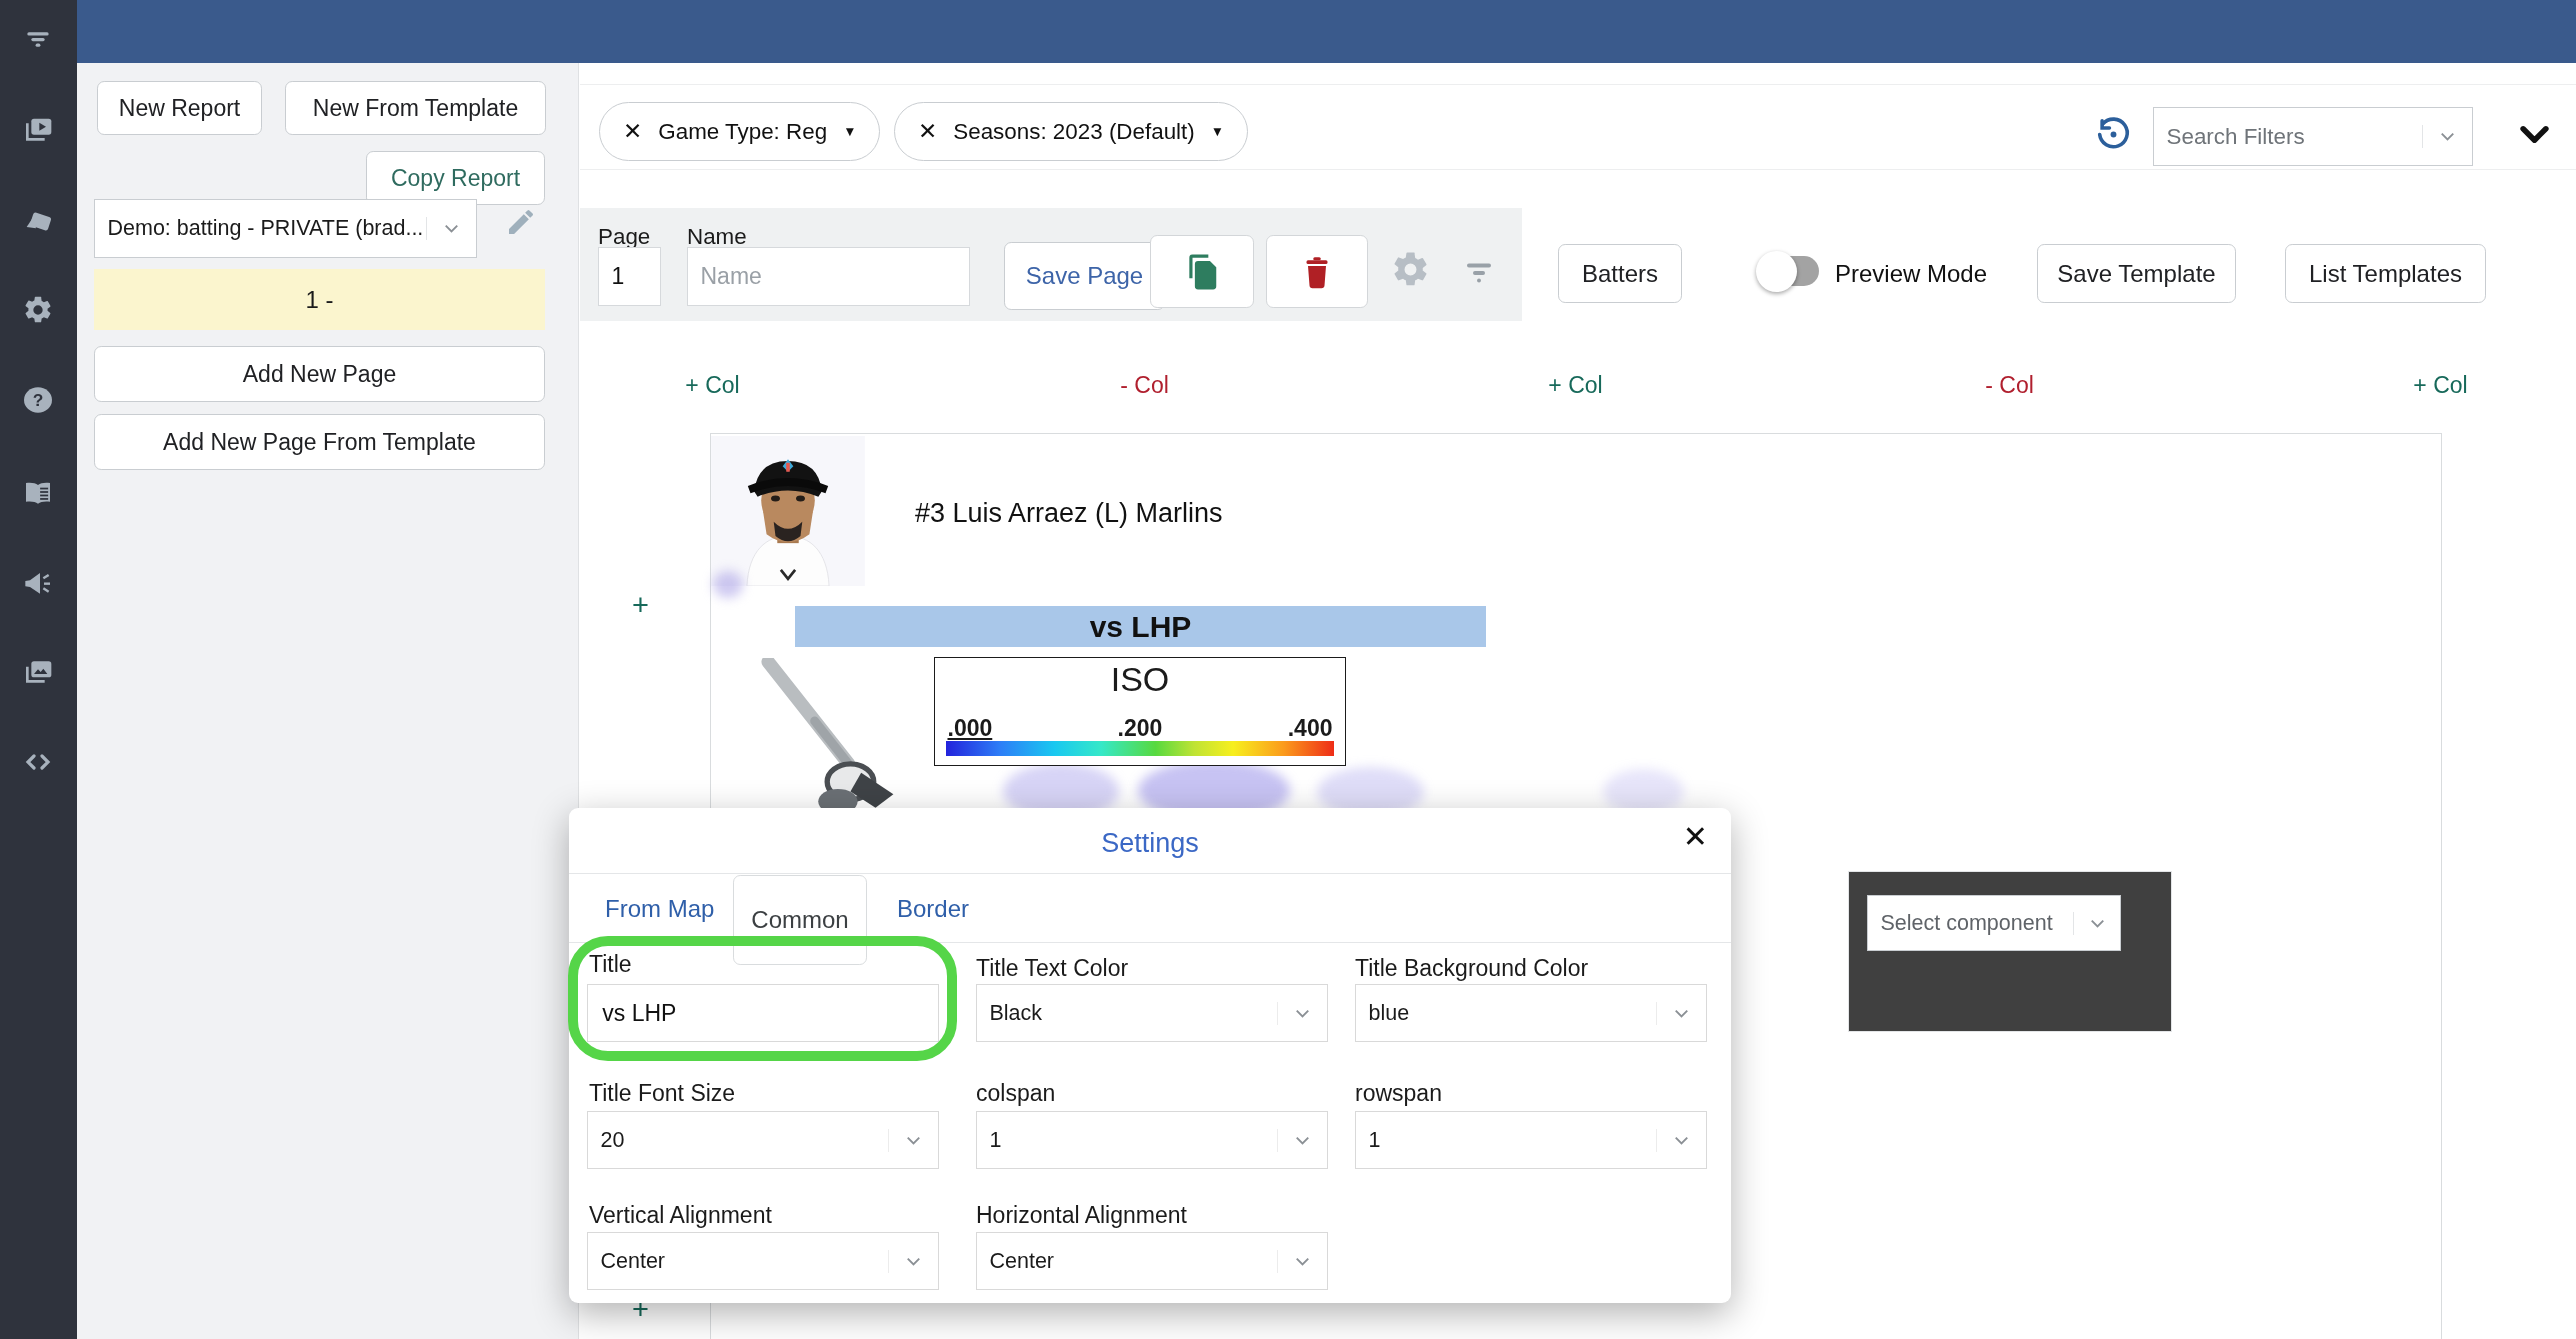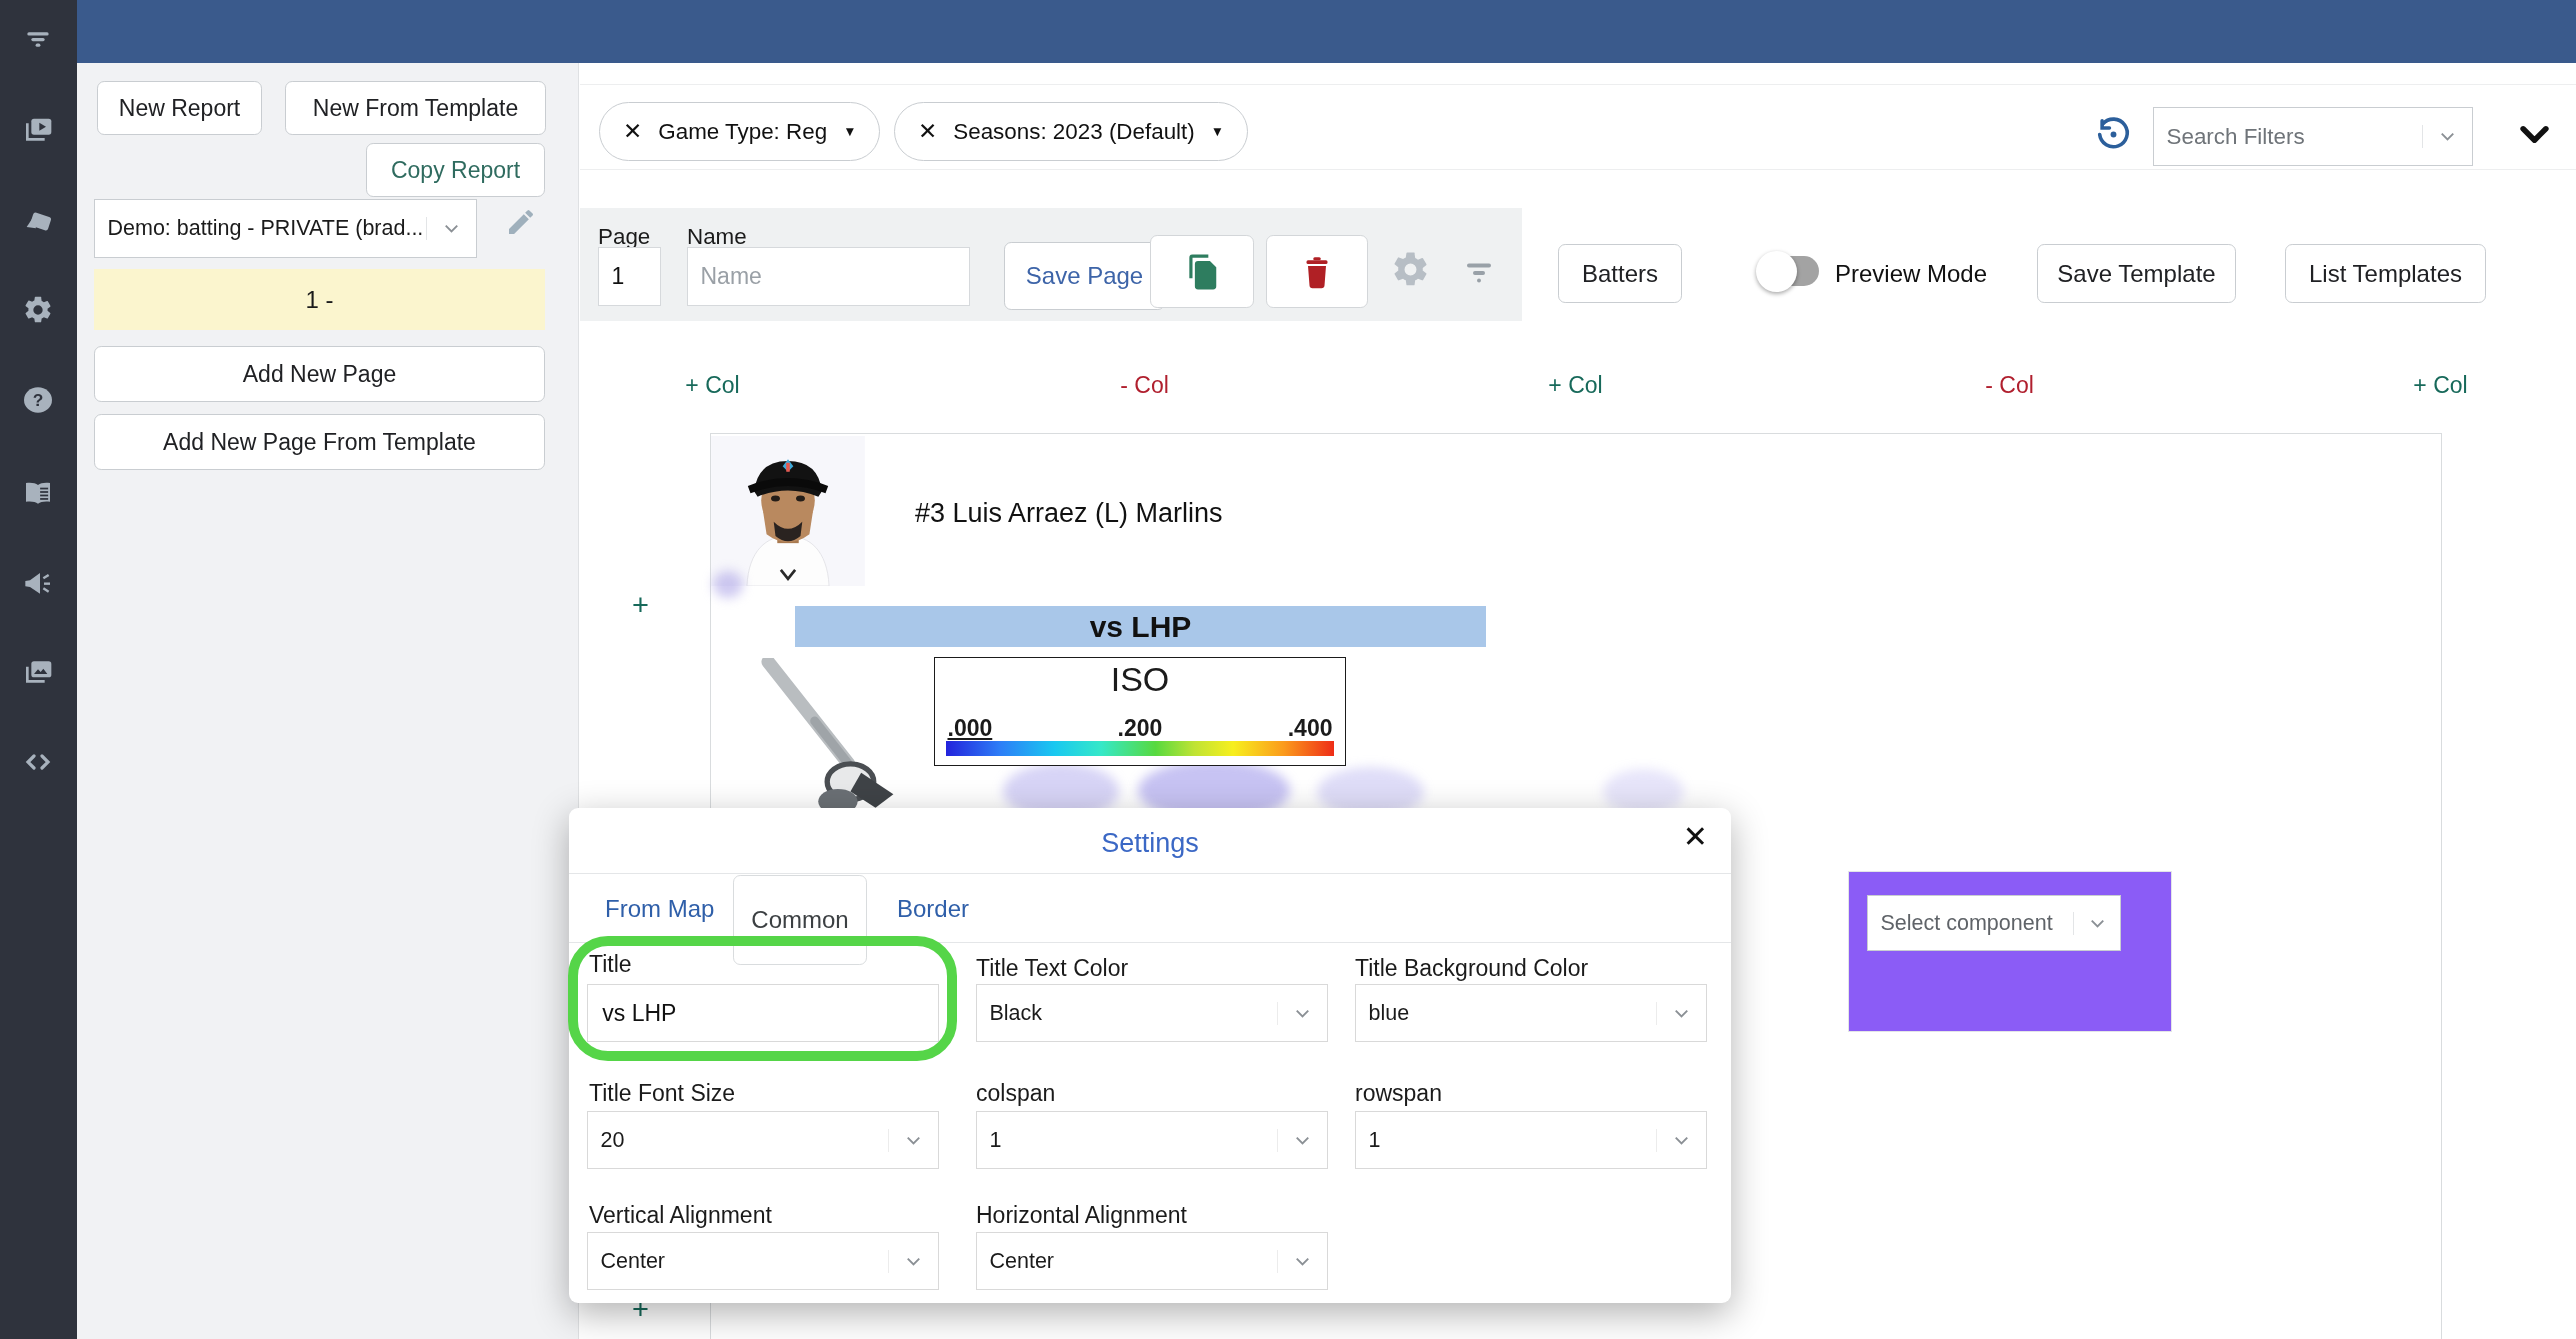--- a/index.html
+++ b/index.html
@@ -51,21 +51,21 @@
   #playername { left:915px; top:498px; font-size:27px; color:#111; }
   #banner { left:795px; top:606px; width:691px; height:41px; background:#A9C7E9; display:flex; align-items:center; justify-content:center; font-size:30px; font-weight:700; color:#111; }
   #legend { left:934px; top:657px; width:412px; height:109px; border:1.8px solid #1B1B1B; background:#fff; }
   #legend .ltitle { position:absolute; top:1.8px; left:0; width:100%; text-align:center; font-size:34px; color:#1b1b1b; }
   #legend .tick { position:absolute; top:57px; font-size:23px; font-weight:700; color:#1b1b1b; }
   #legend .bar { position:absolute; left:10.7px; right:10.7px; bottom:9px; height:15px;
     background:linear-gradient(90deg,#2323DC 0%,#2D7EF7 14%,#19C8F0 28%,#35E8C8 40%,#57D93F 54%,#BFE334 64%,#F7EF1E 74%,#FB9B1C 87%,#EE2D17 100%); }
   .blob { position:absolute; border-radius:50%; filter:blur(5.4px); }
 
   
-  #compcell { left:1848px; top:871px; width:324px; height:161px; background:#8b5cf6; border:0.9px solid #E3E5E7; }
+  #compcell { left:1848px; top:871px; width:324px; height:161px; background:#404040; border:0.9px solid #E3E5E7; }
   #compselect { position:absolute; left:18px; top:23px; width:254px; height:56px; }
   #compselect .val { color:#5F6368; font-size:21.5px; }
 
   
   #modal { left:569px; top:808px; width:1162px; height:495px; background:#fff; border-radius:9px; box-shadow:0 10.7px 36px rgba(0,0,0,.30); z-index:50; }
   #modal-title { position:absolute; top:20px; left:0; width:100%; text-align:center; font-size:27px; color:#3B68C5; }
   #modal-close { position:absolute; top:14.3px; right:23px; font-size:30px; color:#111; cursor:pointer; line-height:1; }
   #modal-hdiv { position:absolute; top:65px; left:0; width:100%; height:0.9px; background:#E4E6E8; }
   #tabs-div { position:absolute; top:134px; left:0; width:100%; height:0.9px; background:#E4E6E8; }
   .tablink { position:absolute; top:87px; font-size:24px; color:#2F5FA9; cursor:pointer; }
@@ -155,21 +155,21 @@
       <svg viewBox="0 0 24 24" fill="none" stroke="currentColor" stroke-width="2.4" stroke-linecap="round">
           <path d="M9 7.5L4.5 12 9 16.5"></path>
           <path d="M15 7.5L19.5 12 15 16.5"></path>
         </svg>
     </span>
   </div>
 
   <div class="abs" id="leftpanel">
     <button class="btn abs" style="left:20px; top:18px; width:165px; height:54px;">New Report</button>
     <button class="btn abs" style="left:208px; top:18px; width:261px; height:54px;">New From Template</button>
-    <button class="btn btn-teal abs" style="left:289px; top:80px; width:179px; height:54px;">Copy Report</button>
+    <button class="btn btn-teal abs" style="left:289px; top:88px; width:179px; height:54px;">Copy Report</button>
 
     <div class="selectbox abs" style="left:17px; top:136px; width:383px; height:59px;">
       <span class="val">Demo: batting - PRIVATE (brad...</span>
       <span class="chevcell">
           <svg class="chev" viewBox="0 0 24 24">
             <polyline points="6 9 12 15 18 9"></polyline>
           </svg>
         </span>
     </div>
     <span class="abs" style="left:428px; top:143px; width:32px; height:32px; color:#9FB0BC;">

